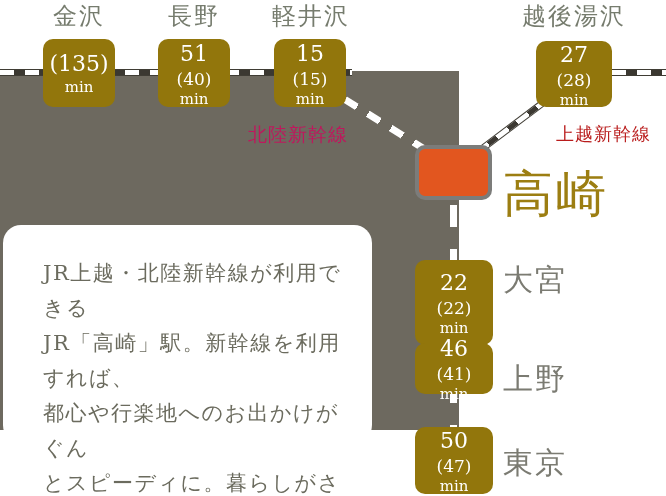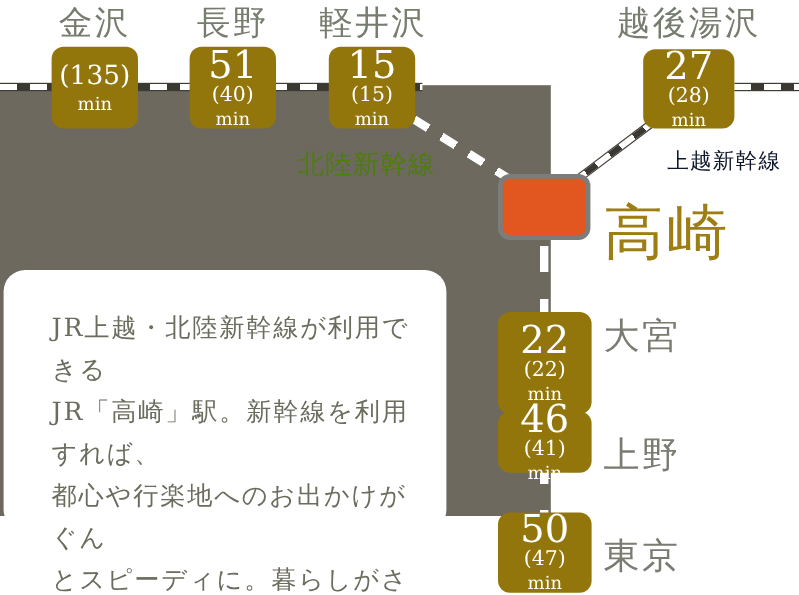--- a/index.html
+++ b/index.html
@@ -30,39 +30,39 @@
     background:repeating-linear-gradient(180deg,#ffffff 0 22px,transparent 22px 44px);
   }
   .diag{transform-origin:left center;}
   
   .station-box{
     position:absolute;width:72px;height:68px;z-index:4;
     background:#92760c;border-radius:10px;
     display:flex;flex-direction:column;align-items:center;justify-content:center;
     color:#ffffff;text-align:center;line-height:1;
   }
-  .t-main{font-size:32px;line-height:30px;}
+  .t-main{font-size:22px;line-height:30px;}
   .t-sub{font-size:17px;line-height:19px;margin-top:1px;}
   .t-sub:empty{display:none;}
   .t-unit{font-size:15px;line-height:17px;margin-top:2px;}
   .station-box.paren-main .t-main{font-size:22px;line-height:26px;}
   
   .top-label{
     position:absolute;top:0;width:140px;text-align:center;z-index:4;
-    font-size:28px;letter-spacing:2px;color:#767c6e;white-space:nowrap;
+    font-size:24px;letter-spacing:2px;color:#767c6e;white-space:nowrap;
   }
   
   .side-label{
     position:absolute;left:503px;z-index:4;
     font-size:30px;letter-spacing:2px;color:#7b7b72;white-space:nowrap;
   }
   
   .line-label{position:absolute;z-index:4;white-space:nowrap;}
-  .line-label.hokuriku{left:248px;top:122px;font-size:22px;color:#4d7c0f;letter-spacing:1px;}
-  .line-label.joetsu{left:556px;top:122px;font-size:18px;color:#0f172a;letter-spacing:1px;}
+  .line-label.hokuriku{left:248px;top:122px;font-size:19px;color:#be185d;letter-spacing:1px;}
+  .line-label.joetsu{left:556px;top:122px;font-size:18px;color:#b91c1c;letter-spacing:1px;}
   
   .hub-marker{
     position:absolute;left:415px;top:145px;width:77px;height:55px;z-index:4;
     background:#e2561f;border:4px solid #7c7c7a;border-radius:10px;box-sizing:border-box;
   }
   .hub-name{
     position:absolute;left:503px;top:161px;z-index:4;
     font-size:50px;letter-spacing:3px;color:#9c7e12;white-space:nowrap;
   }
   

